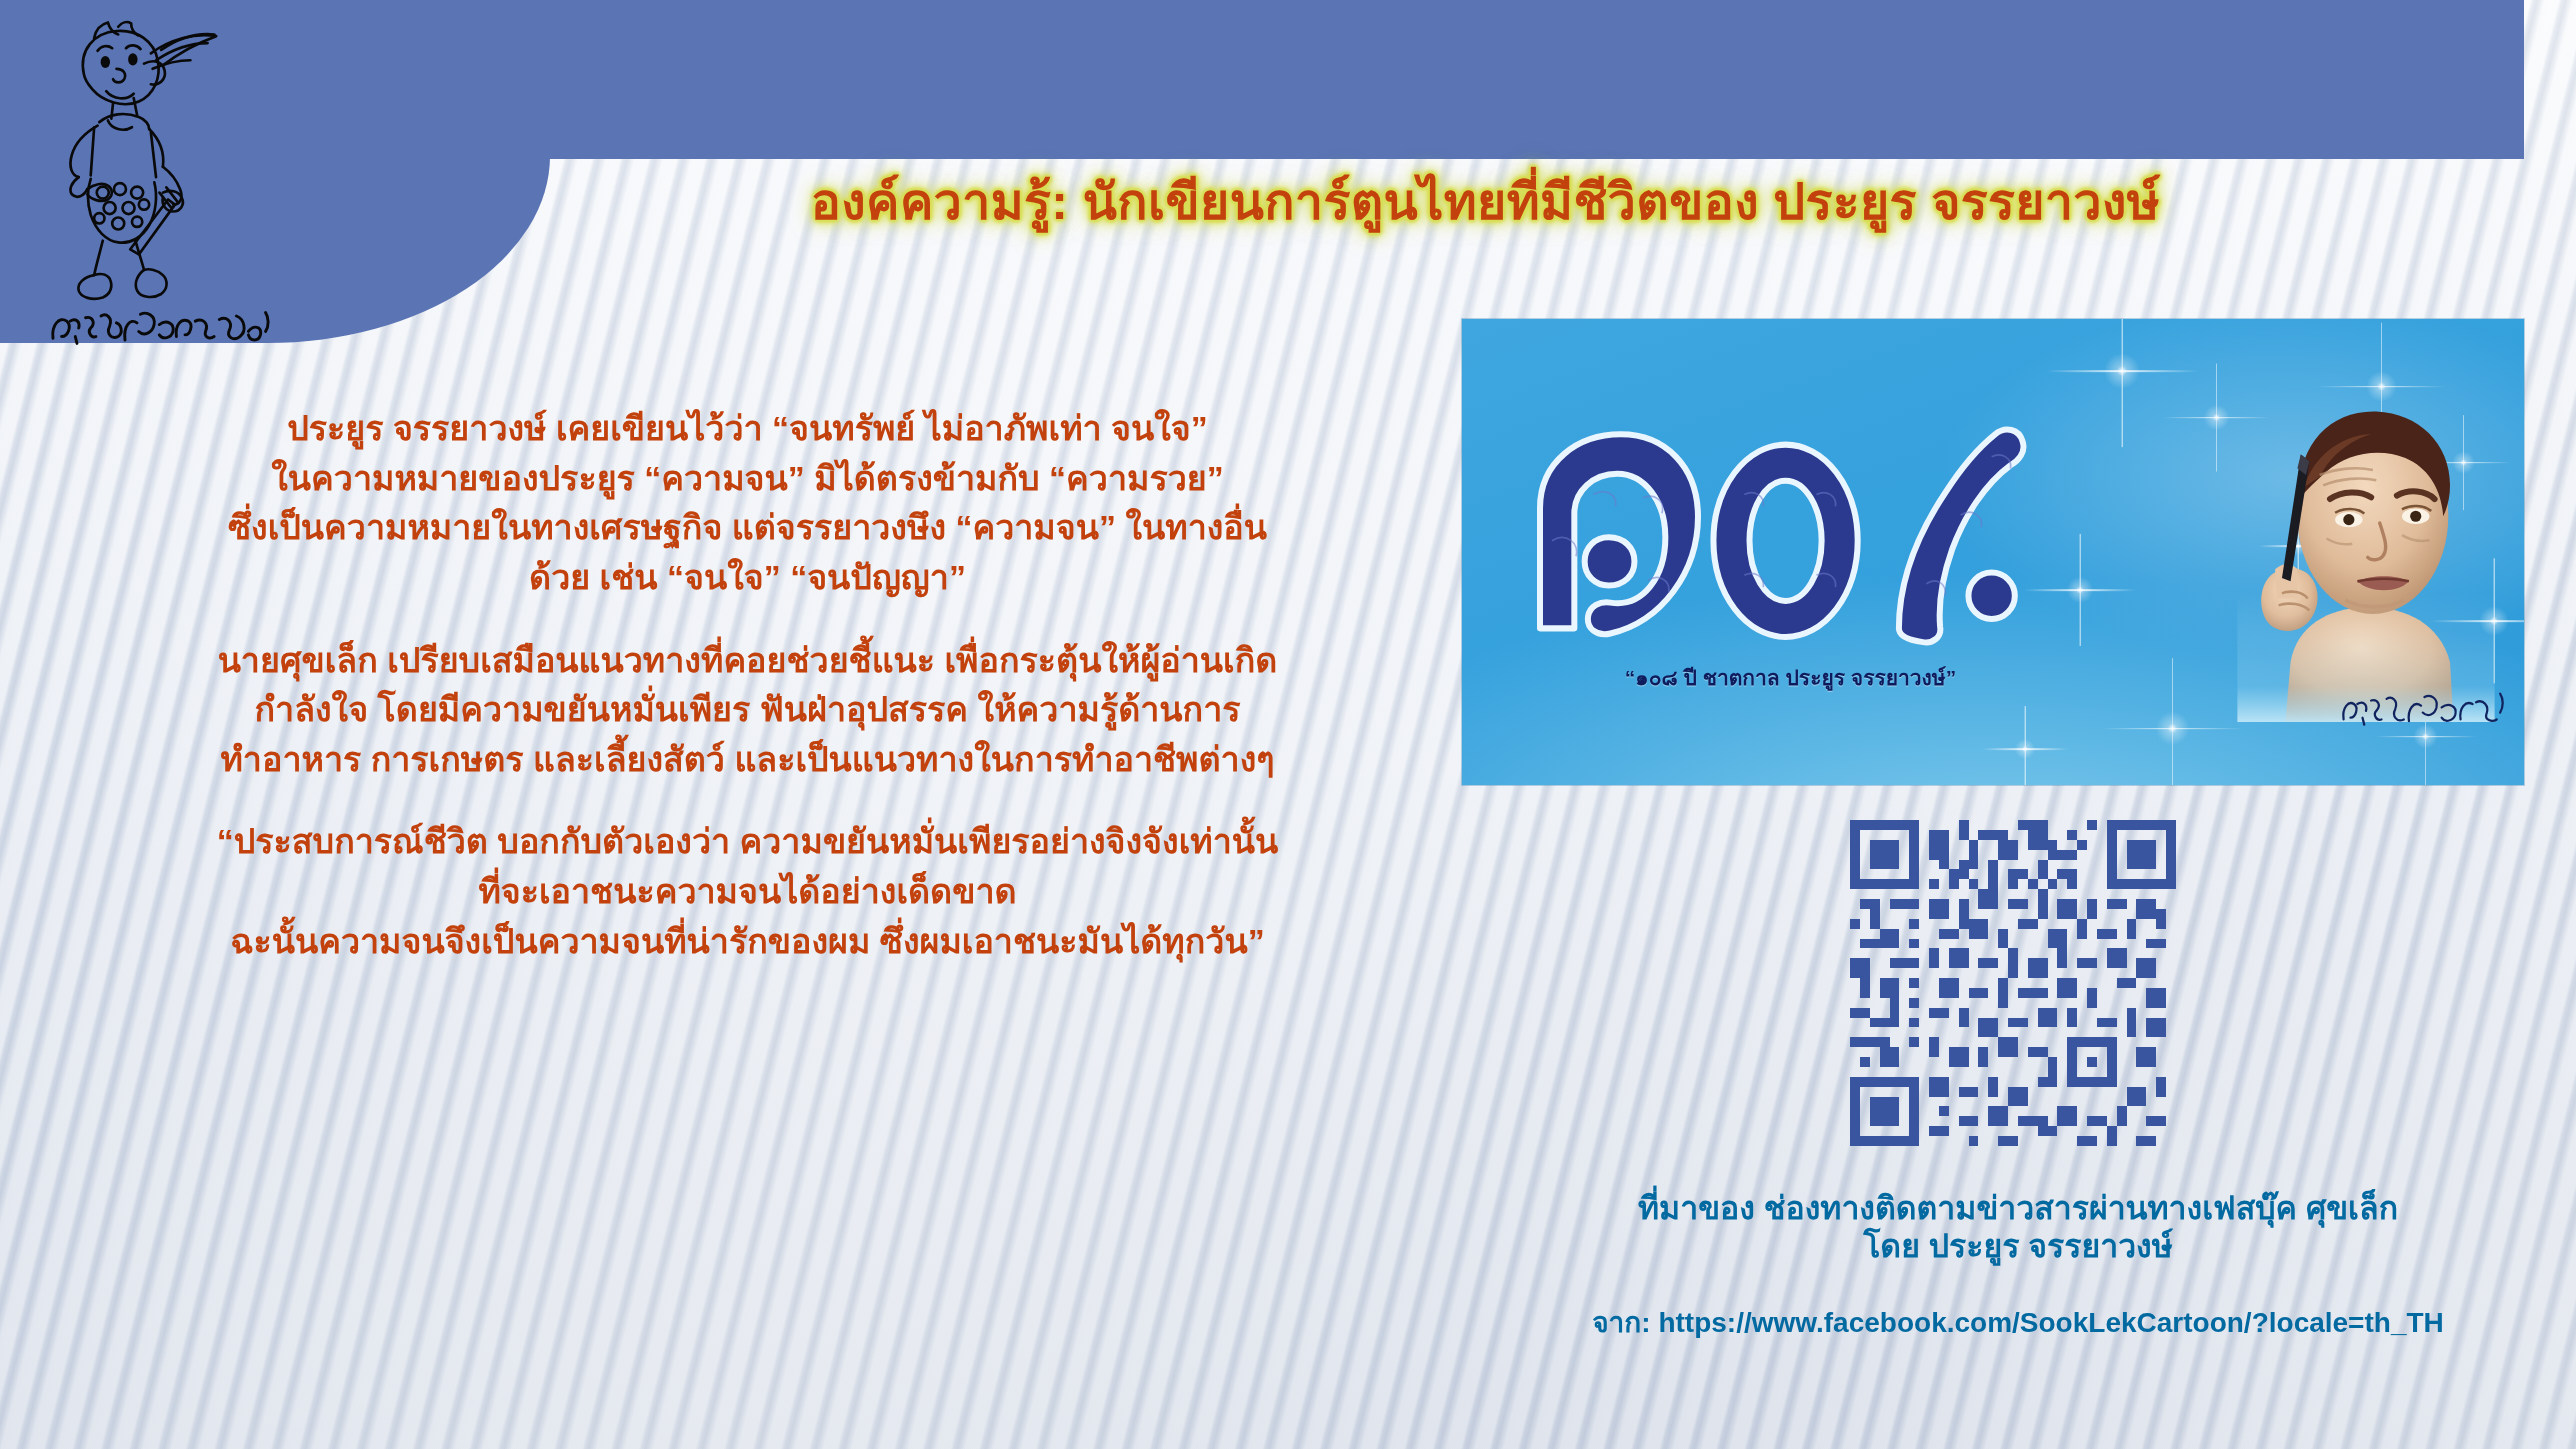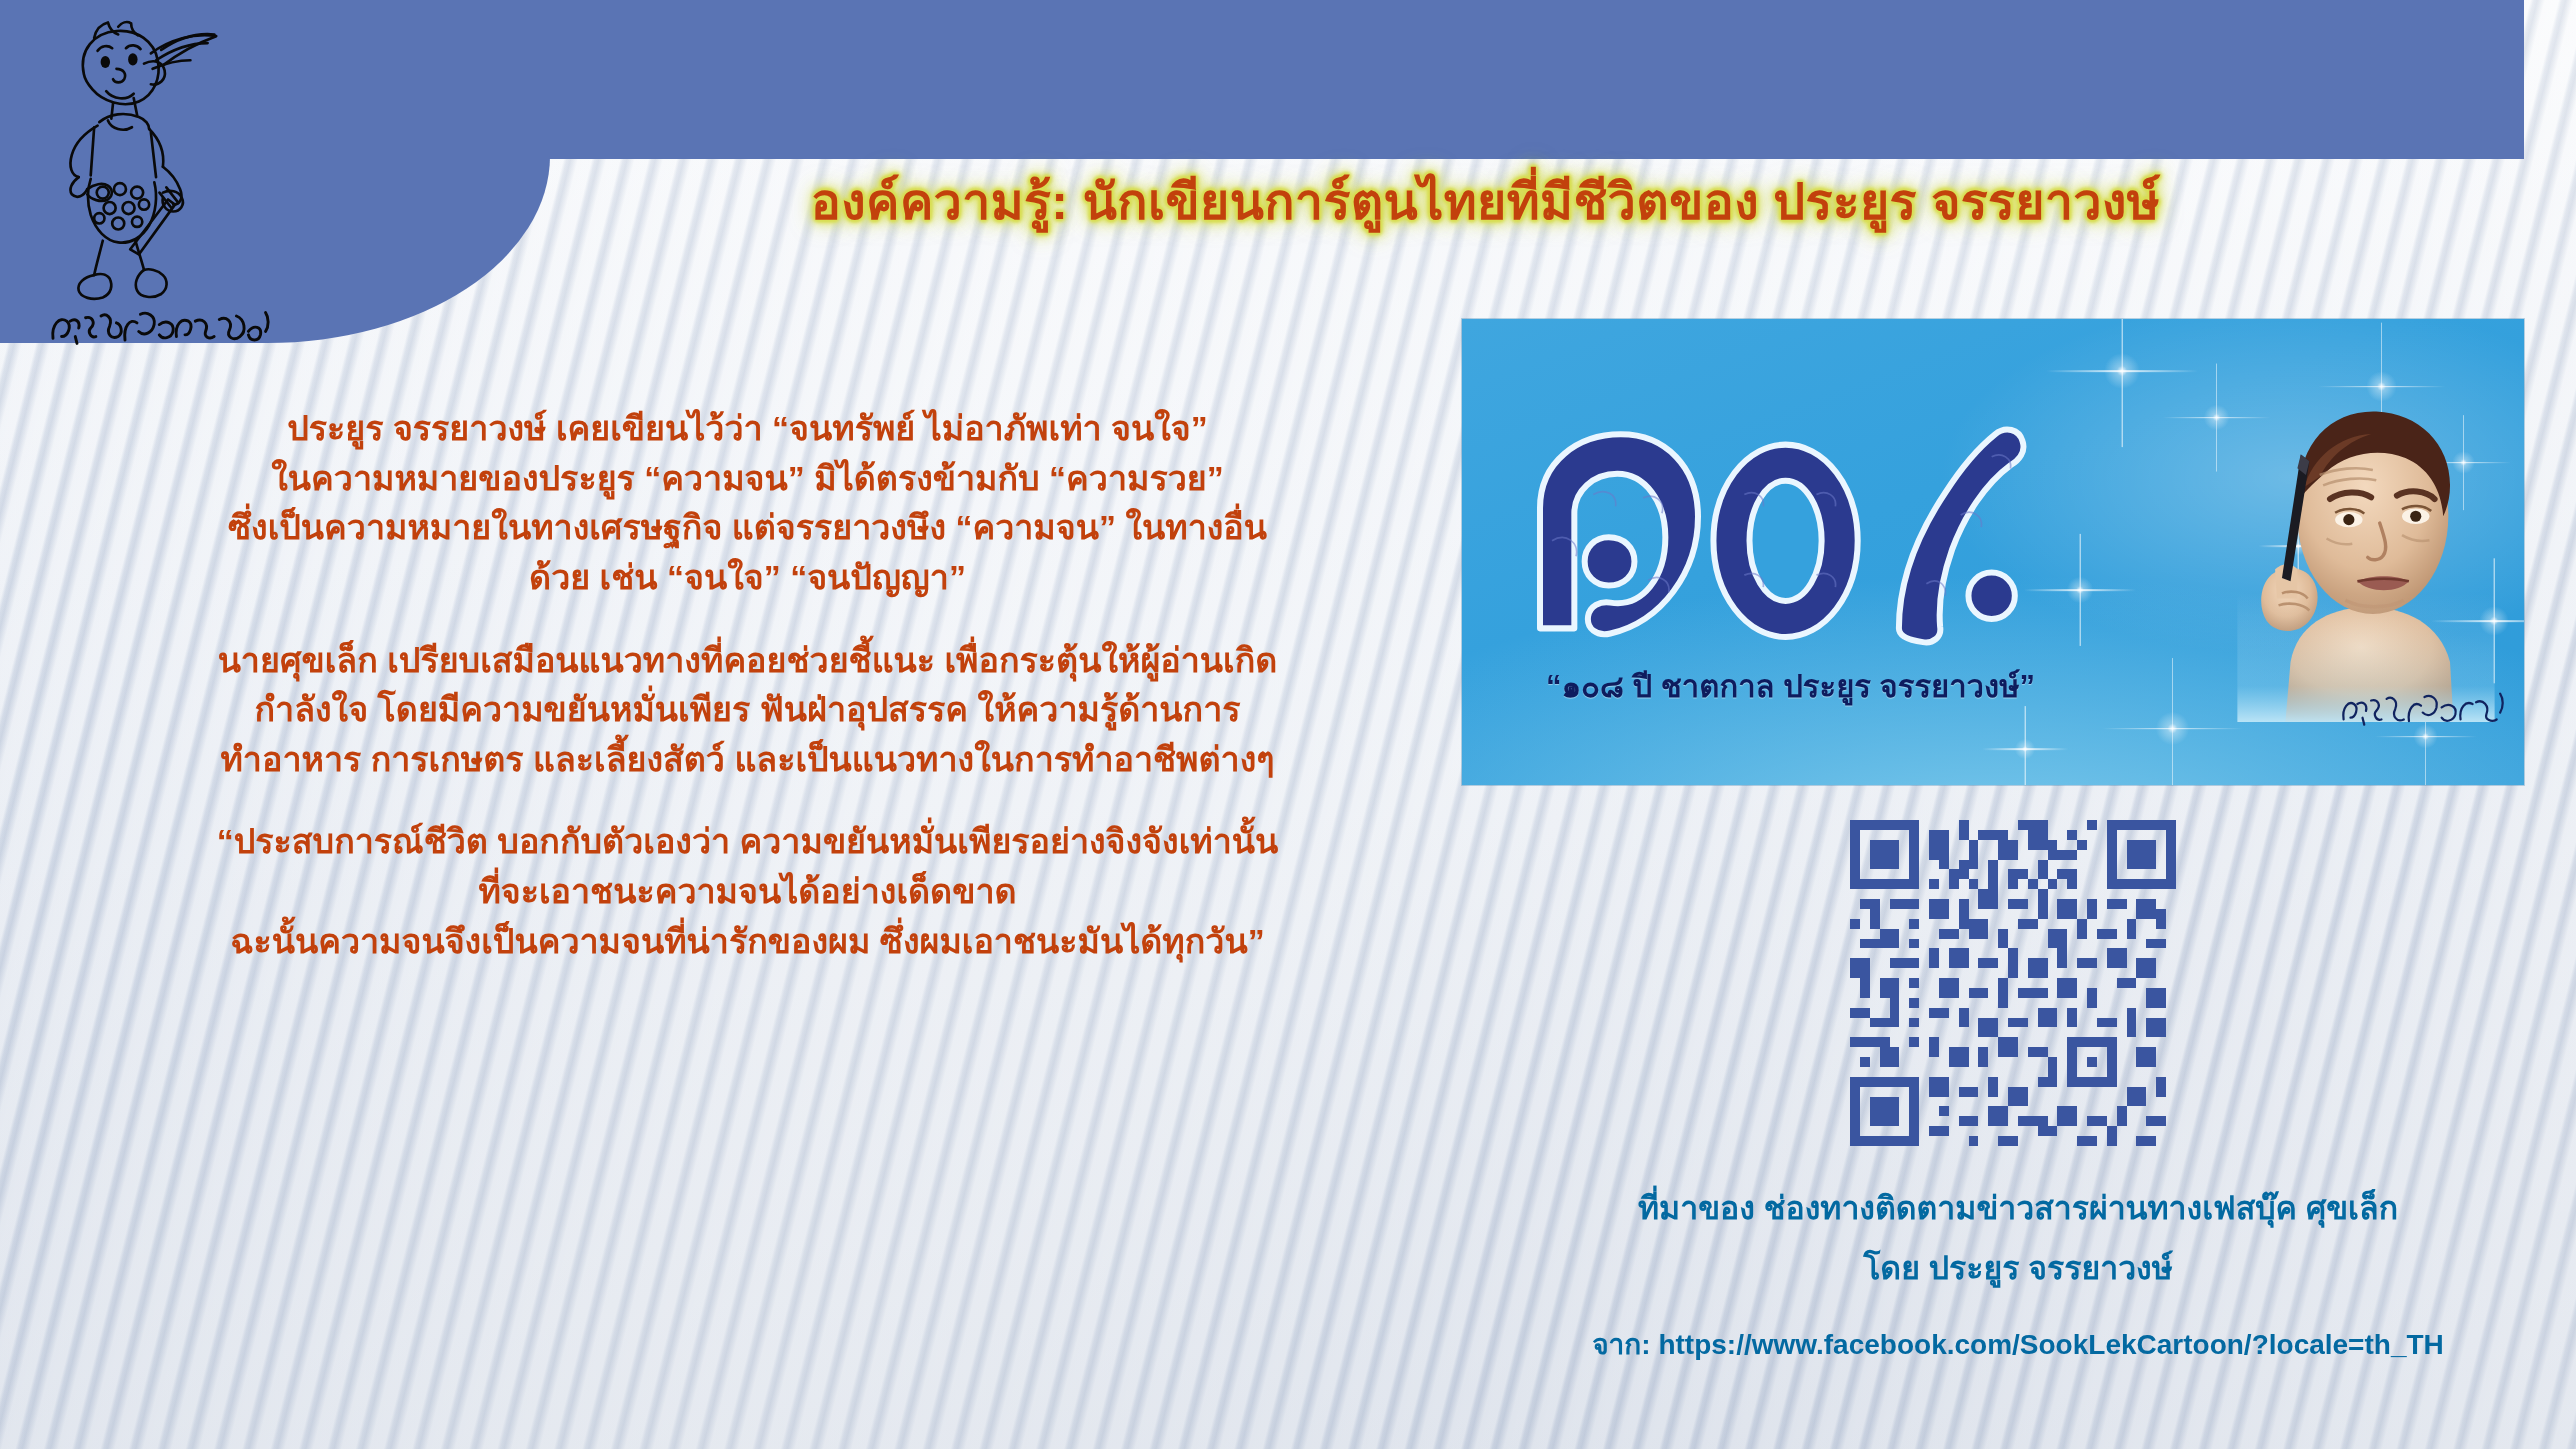--- a/index.html
+++ b/index.html
@@ -118,21 +118,21 @@
 
   #banner-number{
     position:absolute; left:52px; top:93px; width:550px; height:249px;
     z-index:3;
   }
   #banner-number svg{ width:100%; height:100%; display:block; }
 
   #banner-caption{
     position:absolute; left:45px; top:342px; width:567px;
     z-index:4; text-align:center;
-    color:#0E1C5E; font-size:31px; font-weight:bold; white-space:nowrap;
+    color:#0E1C5E; font-size:21px; font-weight:bold; white-space:nowrap;
     text-shadow:0 0.9px 0.9px rgba(255,255,255,.45);
   }
 
   #portrait{
     position:absolute; right:29px; top:60px; width:258px; height:343px; z-index:3;
   }
   #portrait svg{ width:100%; height:100%; display:block; }
 
   #banner-signature{
     position:absolute; right:17px; bottom:50px; width:172px; height:50px; z-index:5;
@@ -146,21 +146,21 @@
   }
   #qr-code svg{ width:100%; height:100%; display:block; }
 
   
   #credits{
     position:absolute; left:1460px; top:1189px; width:1116px;
     z-index:8; text-align:center;
     color:#0369a1; font-weight:bold;
   }
   #credit-line-1{ font-size:32px; line-height:1.2; white-space:nowrap; }
-  #credit-line-2{ font-size:32px; line-height:1.2; margin-top:22px; white-space:nowrap; }
+  #credit-line-2{ font-size:32px; line-height:1.2; white-space:nowrap; }
   #credit-line-3{ font-size:28px; line-height:1.2; margin-top:40px; white-space:nowrap; }
 </style>
 </head>
 <body>
 
 <div id="bg-base"></div>
 <div id="bg-stripes"></div>
 <div id="bg-shade"></div>
 
 <div id="header-notch"></div>

